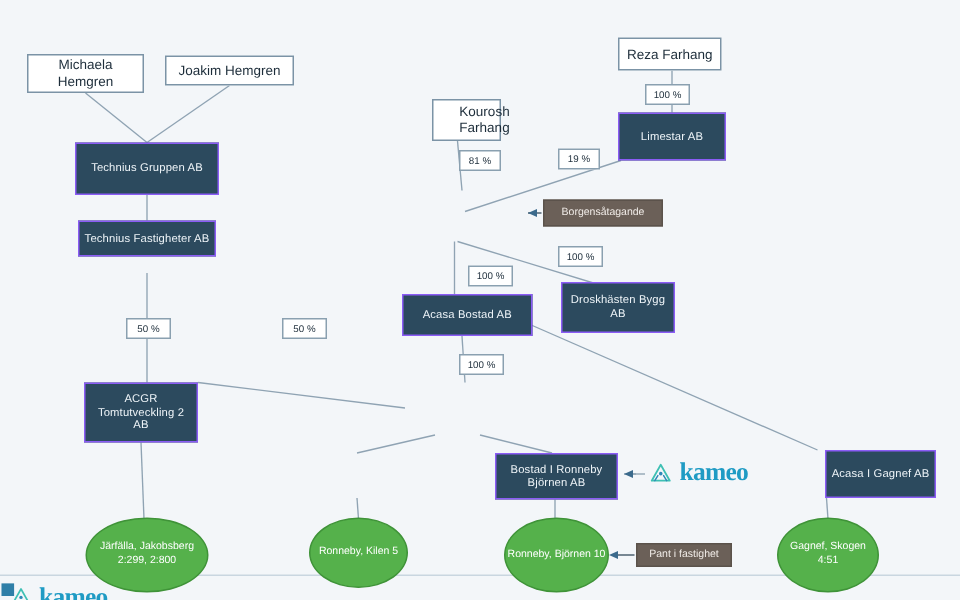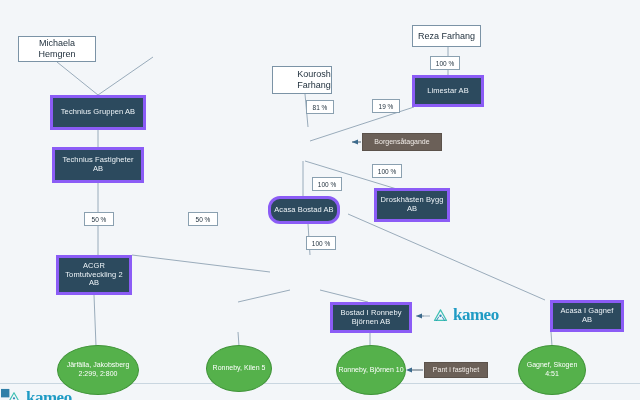--- a/index.html
+++ b/index.html
@@ -26,21 +26,21 @@
   
   .person{
     background:#ffffff;
     border:1px solid #7b93a6;
     color:#1d2d3a;
     font-size:9px;
   }
   
   .company{
     background:#2c4a5e;
-    border:3px solid #8b5cf6;
+    border:1px solid #8b5cf6;
     color:#eef4f8;
     font-size:7.5px;
     letter-spacing:.1px;
     text-align:center;
   }
   
   .annot{
     background:#6b6058;
     border:1px solid #5b524b;
     color:#f1ece8;
@@ -148,43 +148,46 @@
     <g fill="#3b6a8c">
       <polygon points="352,142 358,139.4 358,144.6"></polygon>
       <polygon points="406,370 412,367.4 412,372.6"></polygon>
       <polygon points="416,316 422,313.4 422,318.6"></polygon>
     </g>
   </svg>
 
   <div class="node person" style="left:18px;top:36px;width:78px;height:26px;">
     <span>Michaela Hemgren</span>
   </div>
-  <div class="node person" style="left:272px;top:66px;width:60px;height:28px;padding-left:24px;">
+  <div class="node person" style="left:110px;top:37px;width:86px;height:20px;">
+    <span>Joakim Hemgren</span>
+  </div>
+  <div class="node person" style="left:288px;top:66px;width:46px;height:28px;padding-left:24px;">
     <span>Kourosh Farhang</span>
   </div>
   <div class="node company" style="left:50px;top:95px;width:96px;height:35px;">
     <span>Technius Gruppen AB</span>
   </div>
 
   <div class="node person" style="left:412px;top:25px;width:69px;height:22px;">
     <span>Reza Farhang</span>
   </div>
-  <div class="node company" style="left:52px;top:147px;width:92px;height:36px;">
+  <div class="node company" style="left:52px;top:147px;width:92px;height:24px;">
     <span>Technius Fastigheter AB</span>
   </div>
   <div class="node company" style="left:56px;top:255px;width:76px;height:40px;">
     <span>ACGR Tomtutveckling 2 AB</span>
   </div>
   <div class="node company" style="left:412px;top:75px;width:72px;height:32px;">
     <span>Limestar AB</span>
   </div>
   <div class="node company" style="left:374px;top:188px;width:76px;height:34px;">
     <span>Droskhästen Bygg AB</span>
   </div>
-  <div class="node company" style="left:268px;top:196px;width:72px;height:28px;border-radius:12px;">
+  <div class="node company" style="left:268px;top:196px;width:87px;height:28px;">
     <span>Acasa Bostad AB</span>
   </div>
   <div class="node company" style="left:330px;top:302px;width:82px;height:31px;">
     <span>Bostad I Ronneby Björnen AB</span>
   </div>
   <div class="node company" style="left:514px;top:300px;width:74px;height:32px;margin-left:36px;">
     <span>Acasa I Gagnef AB</span>
   </div>
 
   <div class="node annot" style="left:362px;top:133px;width:80px;height:18px;">

